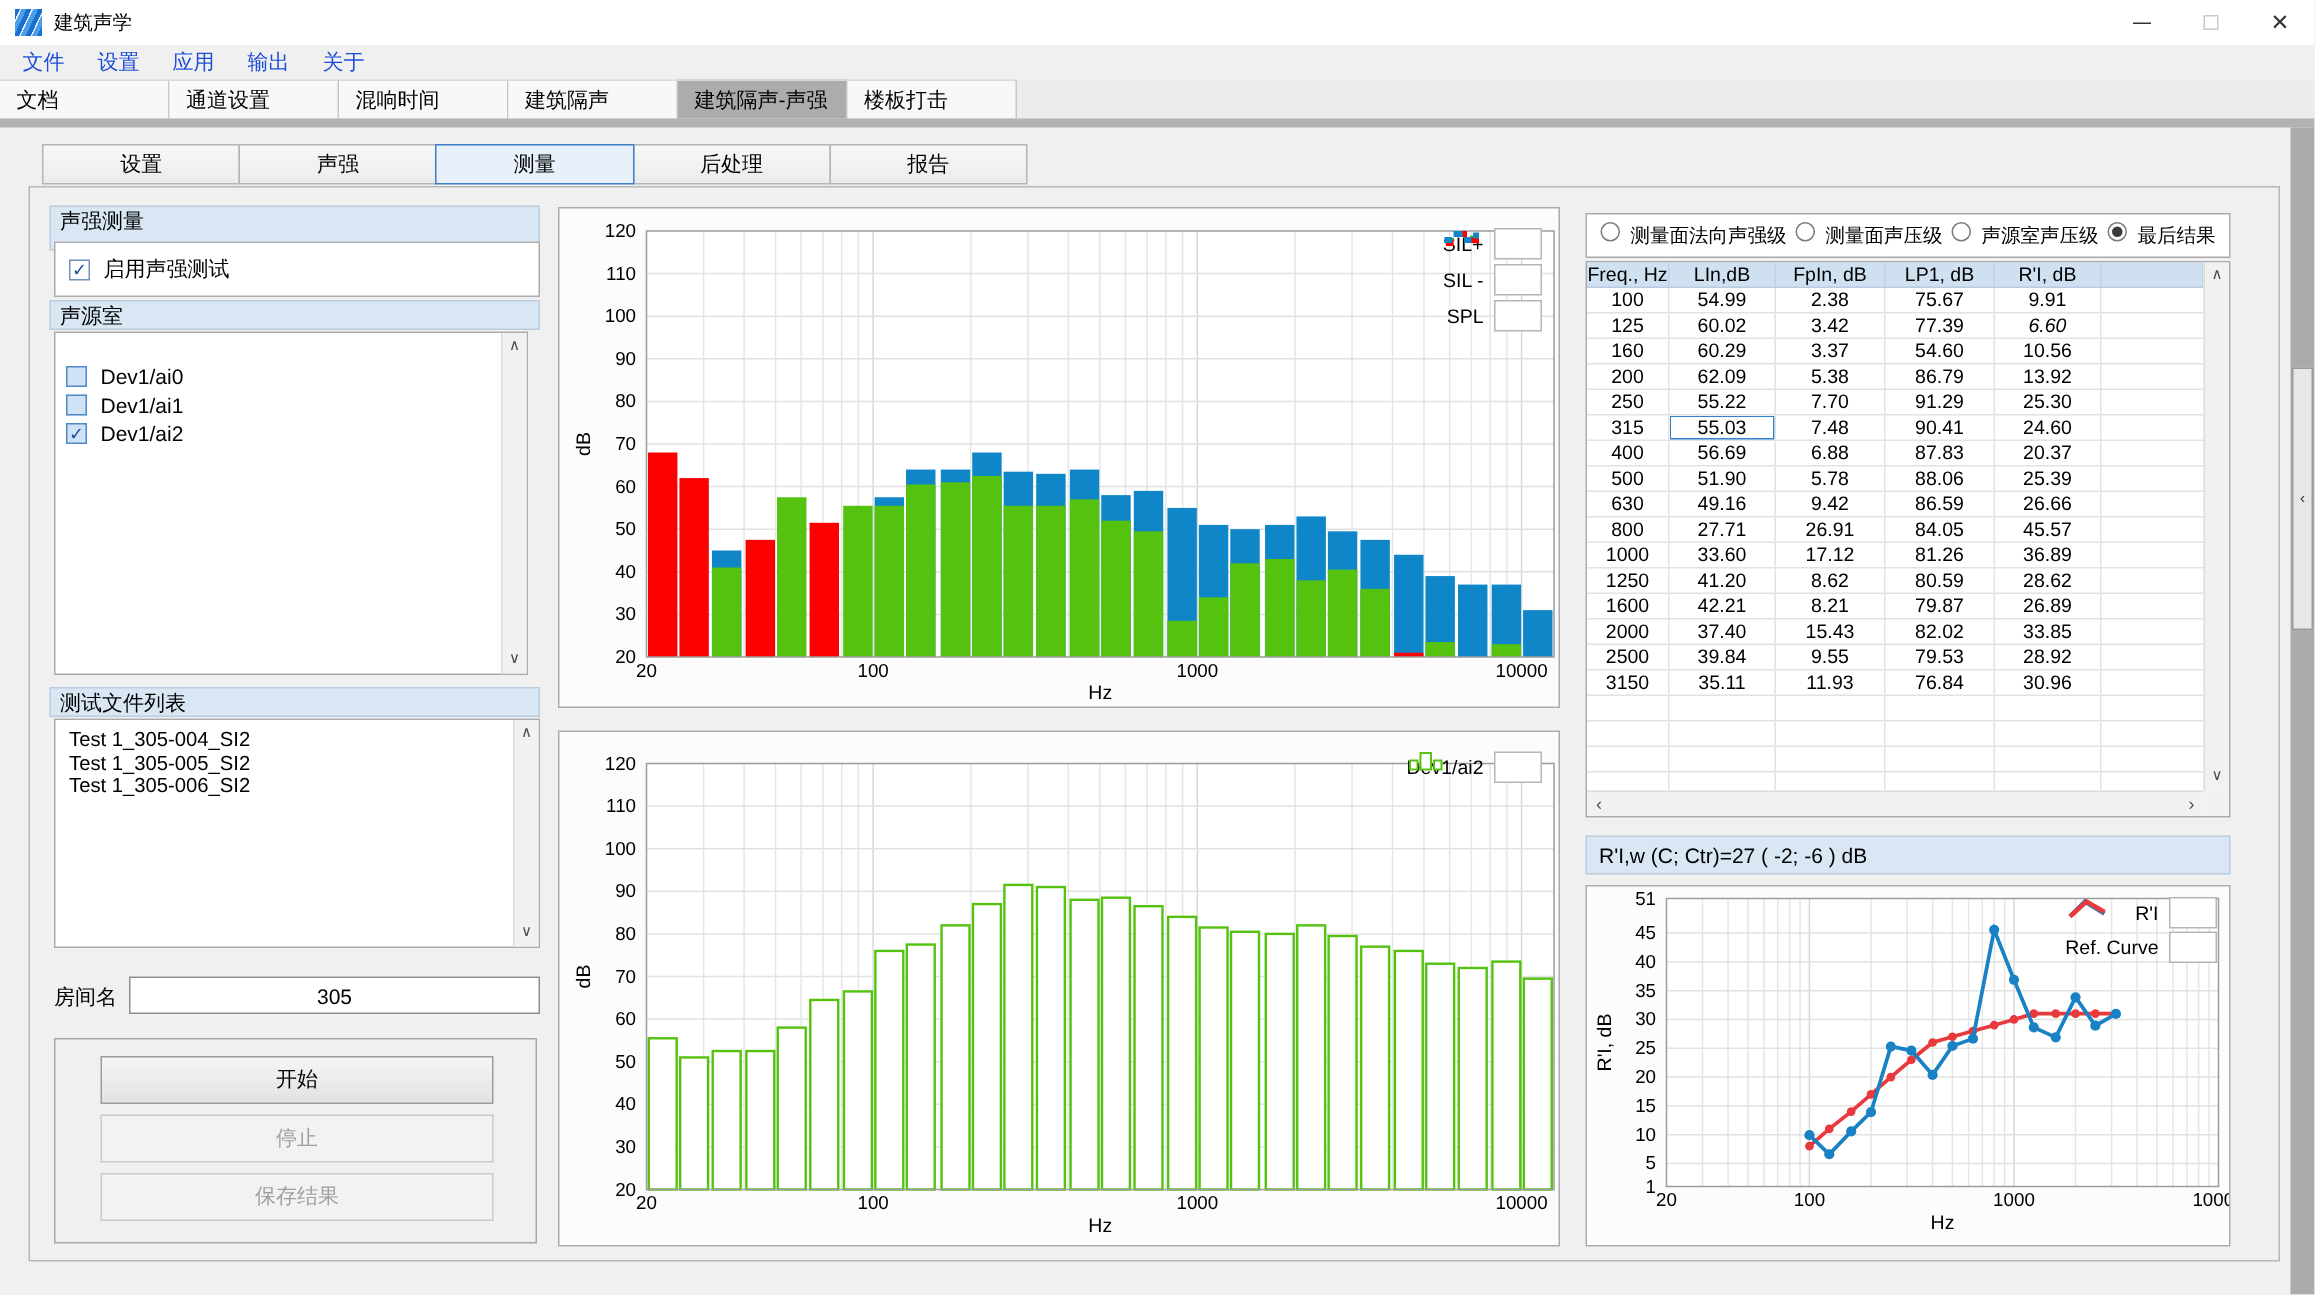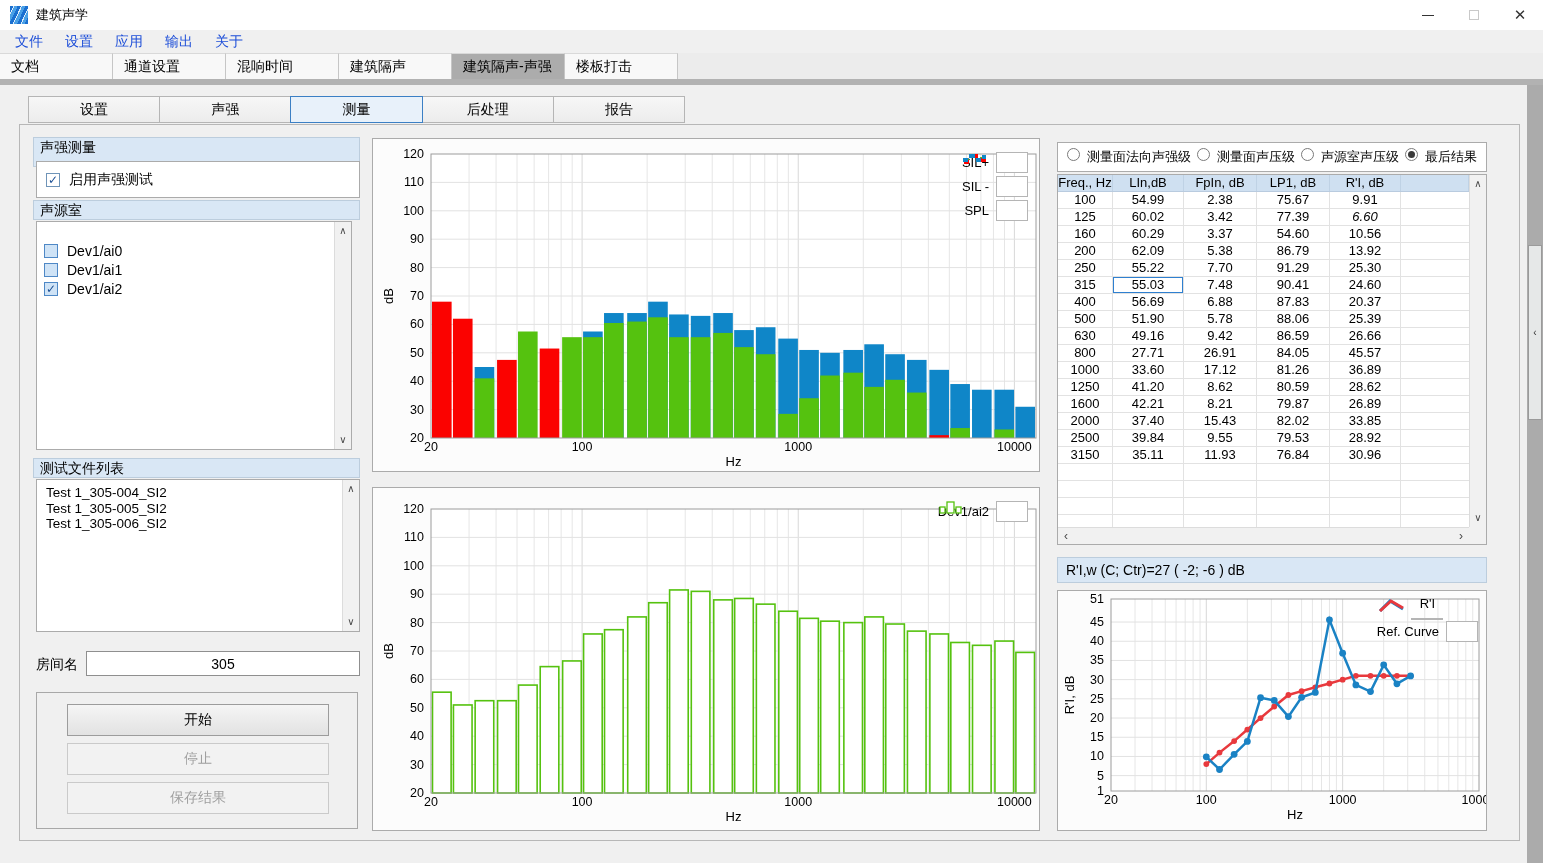--- a/index.html
+++ b/index.html
@@ -704,21 +704,21 @@
         <circle cx="271.4381730295402" cy="28.851200000000006" r="3.4" fill="#1A82C4"></circle>
         <circle cx="284.65168956720856" cy="62.1824" r="3.4" fill="#1A82C4"></circle>
         <circle cx="297.86520610487685" cy="93.9392" r="3.4" fill="#1A82C4"></circle>
         <circle cx="312.48310432791465" cy="100.58239999999999" r="3.4" fill="#1A82C4"></circle>
         <circle cx="325.69662086558293" cy="73.856" r="3.4" fill="#1A82C4"></circle>
         <circle cx="338.9101374032512" cy="92.7872" r="3.4" fill="#1A82C4"></circle>
         <circle cx="352.5954916472492" cy="84.9536" r="3.4" fill="#1A82C4"></circle>
         <rect x="53" y="8" width="368" height="192" fill="none" stroke="#9c9c9c"></rect>
       </svg>
     <div class="legend" style="right:8px;top:6px;">
-      <div class="lgrow" style="height:23px;flex-direction:column;">
+      <div class="lgrow" style="height:23px;">
         <span class="lglabel">R'I</span>
         <span class="lgicon">
           <svg width="30" height="18">
               <polyline points="3,14 13,4 26,12" style="fill:none;stroke:var(--line-blue);stroke-width:3"></polyline>
             </svg>
         </span>
       </div>
       <div class="lgrow" style="height:23px;">
         <span class="lglabel">Ref. Curve</span>
         <span class="lgicon">

